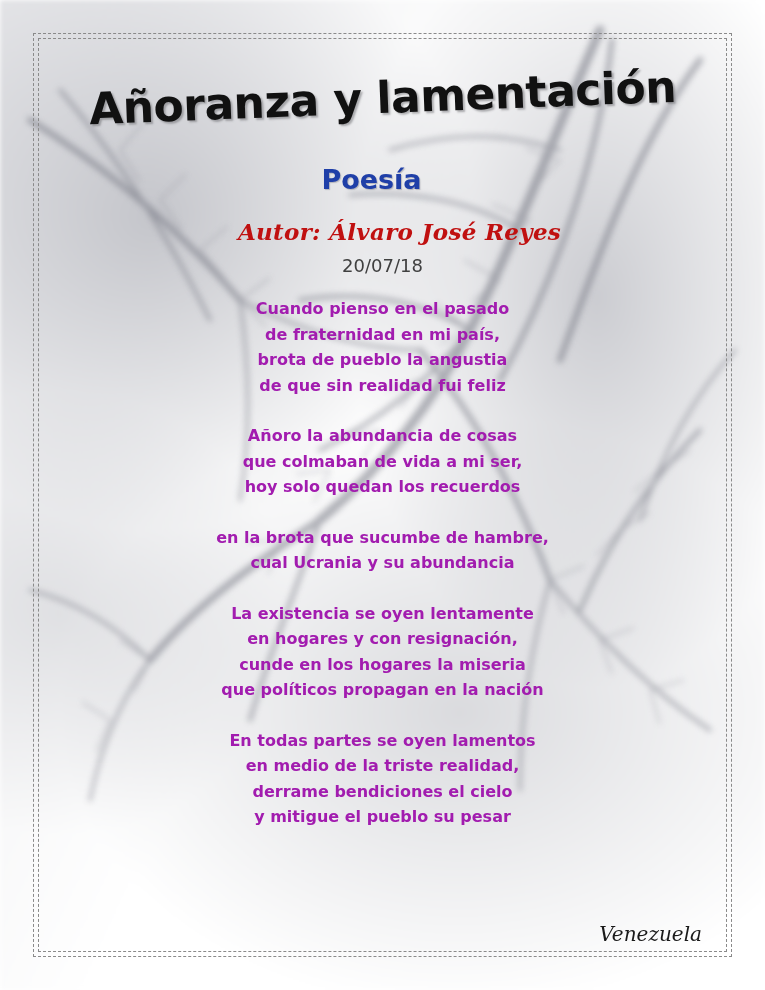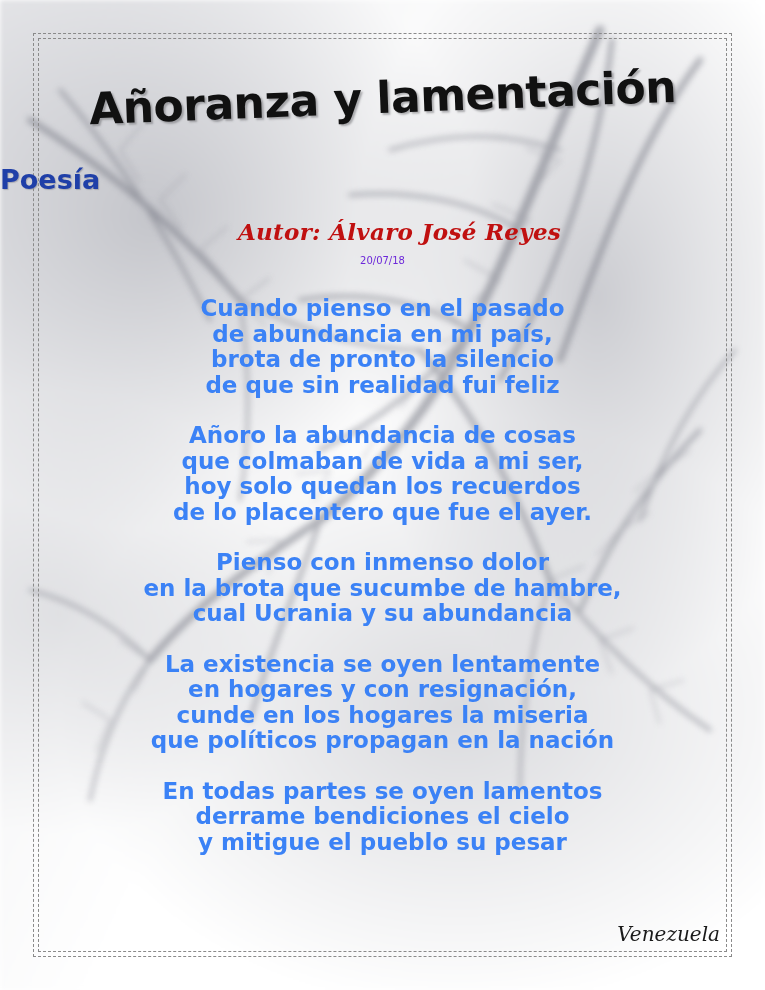--- a/index.html
+++ b/index.html
@@ -90,21 +90,21 @@
     color: #111111;
     transform: rotate(-2.2deg);
     text-shadow: 2px 2px 2px rgba(90,90,95,0.45);
   }
 
   .subtitle {
     position: absolute;
     left: 0;
     top: 164px;
     width: 743px;
-    text-align: left;
+    text-align: center;
     font-family: "DejaVu Sans", sans-serif;
     font-weight: bold;
     font-size: 27px;
     color: #1f3fa8;
     text-shadow: 1px 1px 1px rgba(120,120,130,0.45);
   }
 
   .author {
     position: absolute;
     left: 17px;
@@ -119,50 +119,50 @@
     letter-spacing: 0.3px;
   }
 
   .date {
     position: absolute;
     left: 0;
     top: 255px;
     width: 765px;
     text-align: center;
     font-family: "DejaVu Sans", sans-serif;
-    font-size: 10px;
-    color: #6d28d9;
+    font-size: 18px;
+    color: #404040;
   }
 
   .poem {
     position: absolute;
     left: 0;
     top: 296px;
     width: 765px;
     text-align: center;
     font-family: "DejaVu Sans", sans-serif;
     font-weight: bold;
-    font-size: 23px;
+    font-size: 16px;
     line-height: 25.5px;
-    color: #3b82f6;
+    color: #a21caf;
   }
   .stanza {
     margin: 0 0 25px 0;
   }
   .stanza .line {
     display: block;
     white-space: nowrap;
   }
 
   .signature {
     position: absolute;
     left: 0;
     top: 922px;
     width: 765px;
-    padding-right: 45px;
+    padding-right: 63px;
     box-sizing: border-box;
     text-align: right;
     font-family: "DejaVu Serif", serif;
     font-style: italic;
     font-size: 20px;
     color: #1a1a1a;
   }
 </style>
 </head>
 <body>
@@ -219,47 +219,46 @@
     <div class="subtitle">Poesía</div>
 
     <div class="author">Autor: Álvaro José Reyes</div>
 
     <div class="date">20/07/18</div>
 
     <div class="poem">
 
       <div class="stanza">
         <span class="line">Cuando pienso en el pasado</span>
-        <span class="line">de abundancia en mi país,</span>
-        <span class="line">brota de pronto la silencio</span>
+        <span class="line">de fraternidad en mi país,</span>
+        <span class="line">brota de pueblo la angustia</span>
         <span class="line">de que sin realidad fui feliz</span>
       </div>
 
       <div class="stanza">
         <span class="line">Añoro la abundancia de cosas</span>
         <span class="line">que colmaban de vida a mi ser,</span>
         <span class="line">hoy solo quedan los recuerdos</span>
-        <span class="line">de lo placentero que fue el ayer.</span>
-      </div>
-
-      <div class="stanza">
-        <span class="line">Pienso con inmenso dolor</span>
+      </div>
+
+      <div class="stanza">
         <span class="line">en la brota que sucumbe de hambre,</span>
         <span class="line">cual Ucrania y su abundancia</span>
       </div>
 
       <div class="stanza">
         <span class="line">La existencia se oyen lentamente</span>
         <span class="line">en hogares y con resignación,</span>
         <span class="line">cunde en los hogares la miseria</span>
         <span class="line">que políticos propagan en la nación</span>
       </div>
 
       <div class="stanza">
         <span class="line">En todas partes se oyen lamentos</span>
+        <span class="line">en medio de la triste realidad,</span>
         <span class="line">derrame bendiciones el cielo</span>
         <span class="line">y mitigue el pueblo su pesar</span>
       </div>
 
     </div>
 
     <div class="signature">Venezuela</div>
 
   </div>
 </div>

